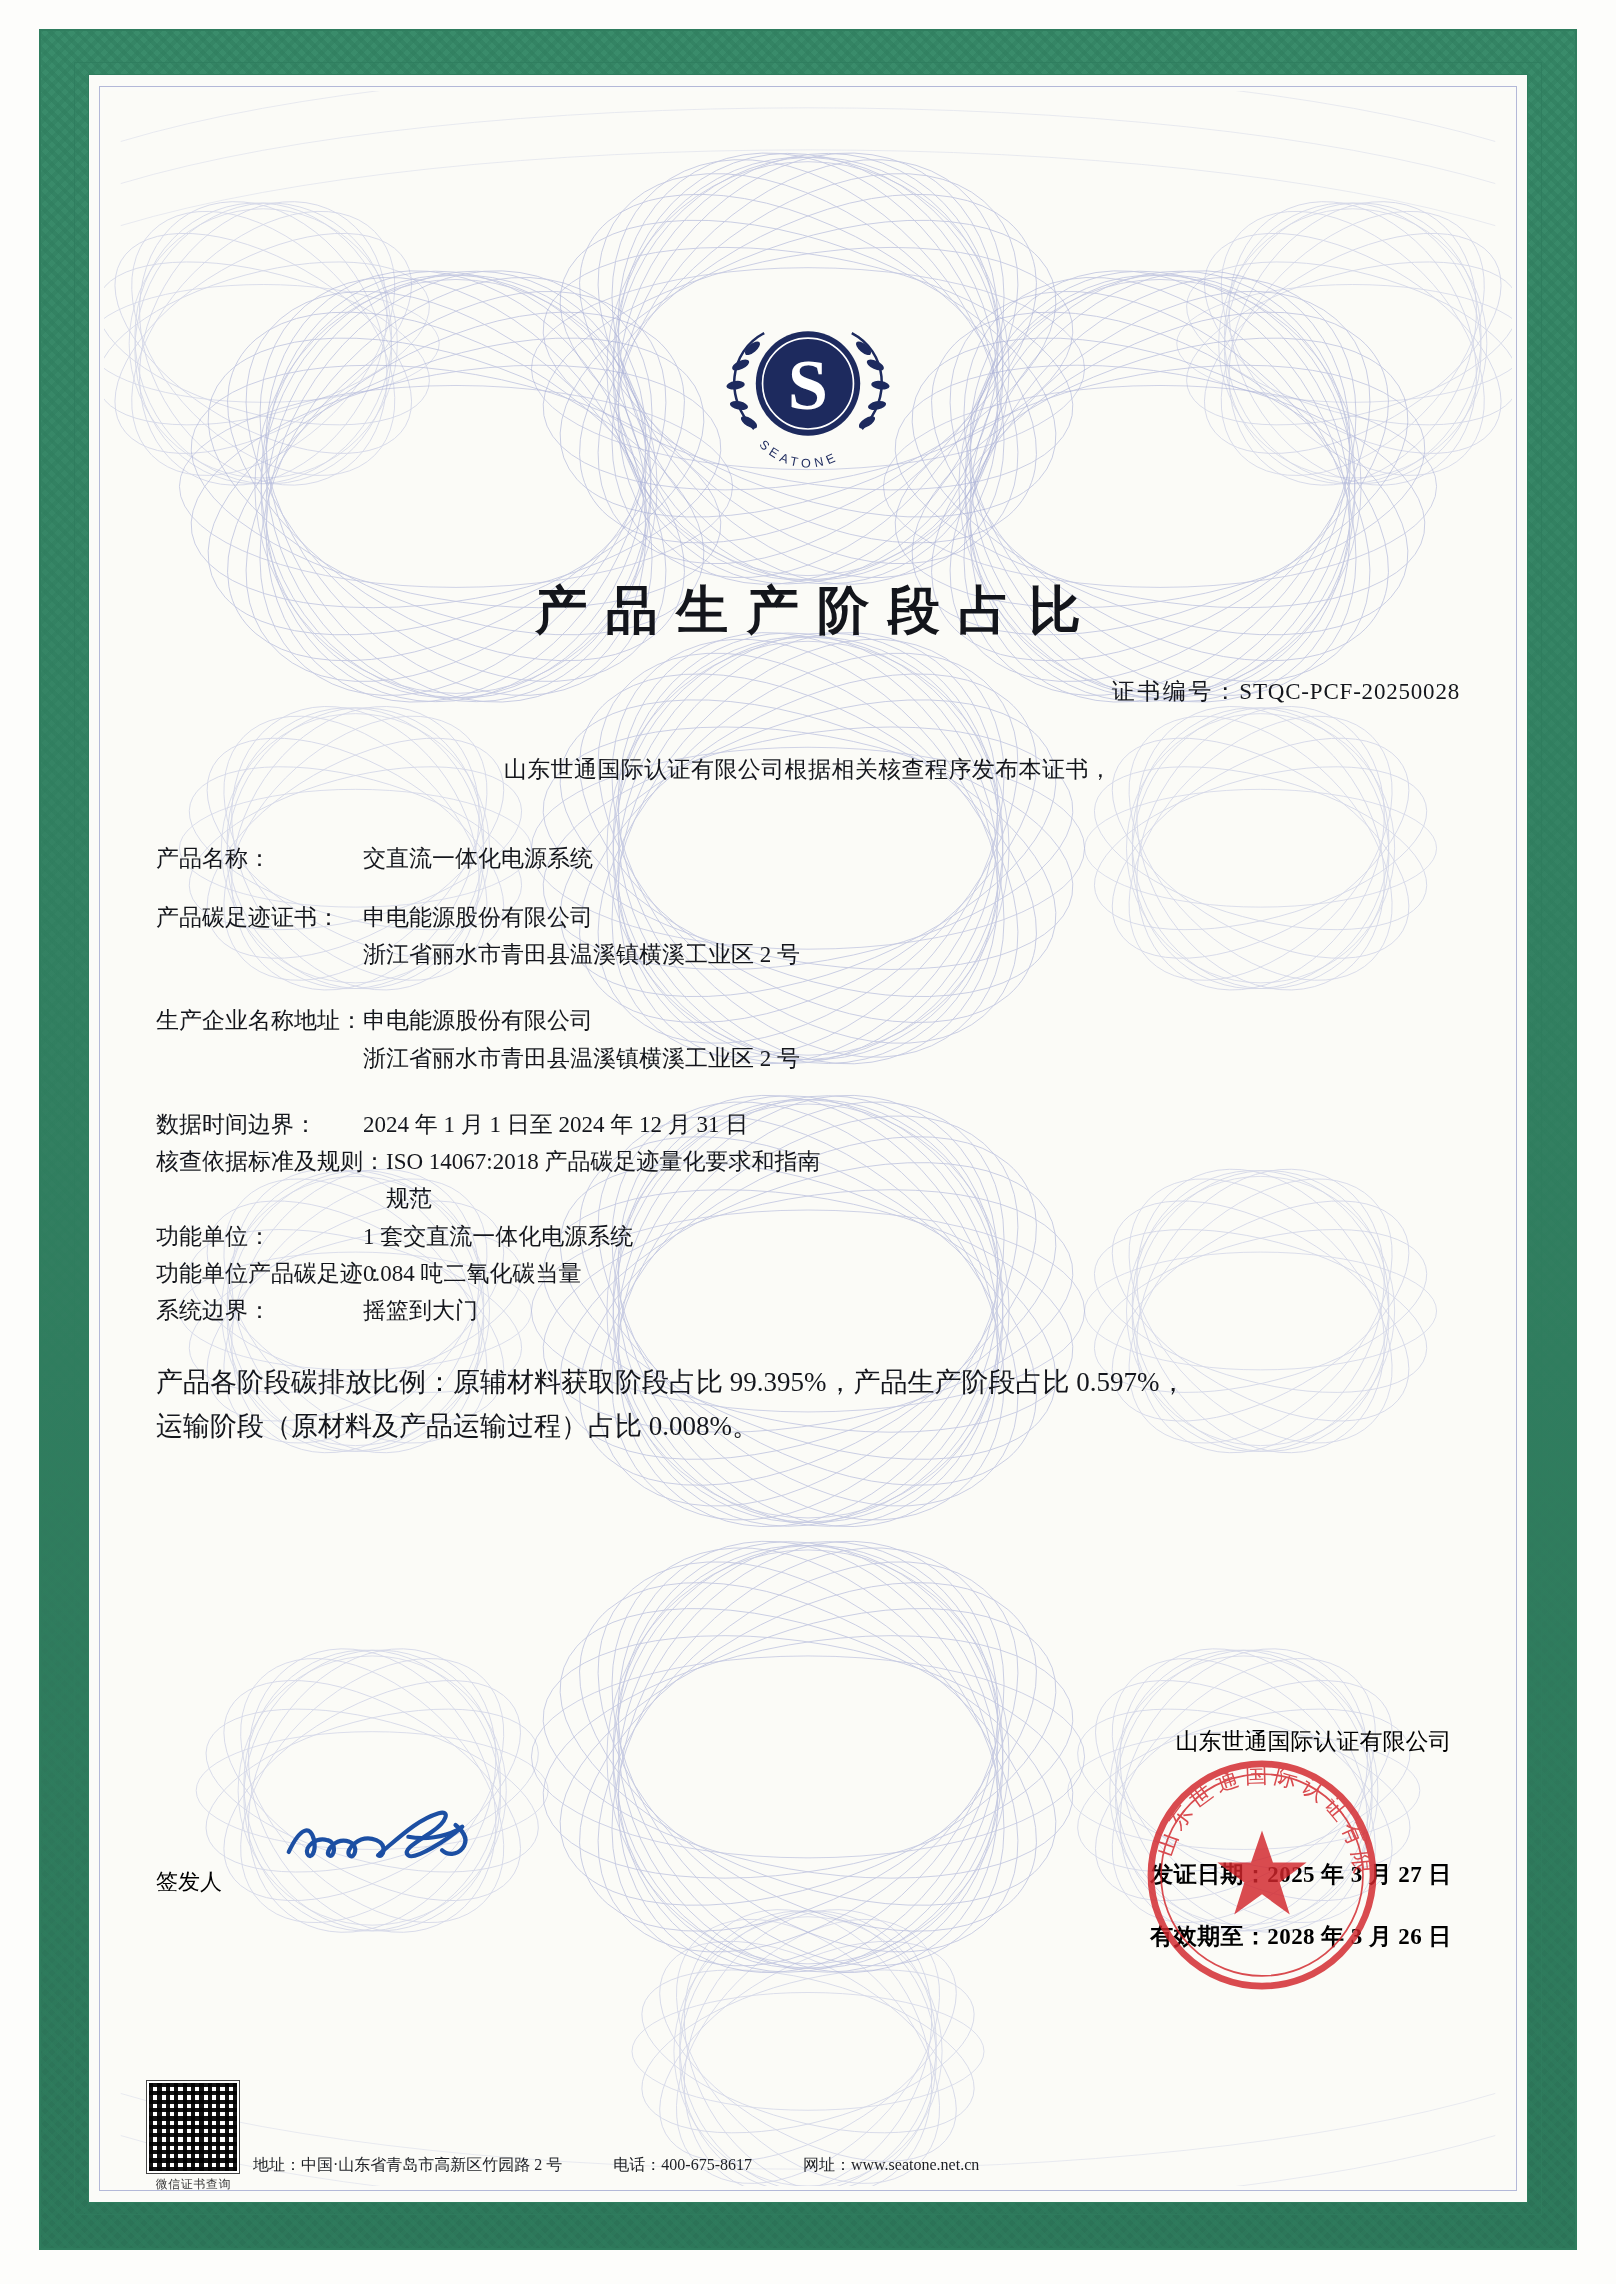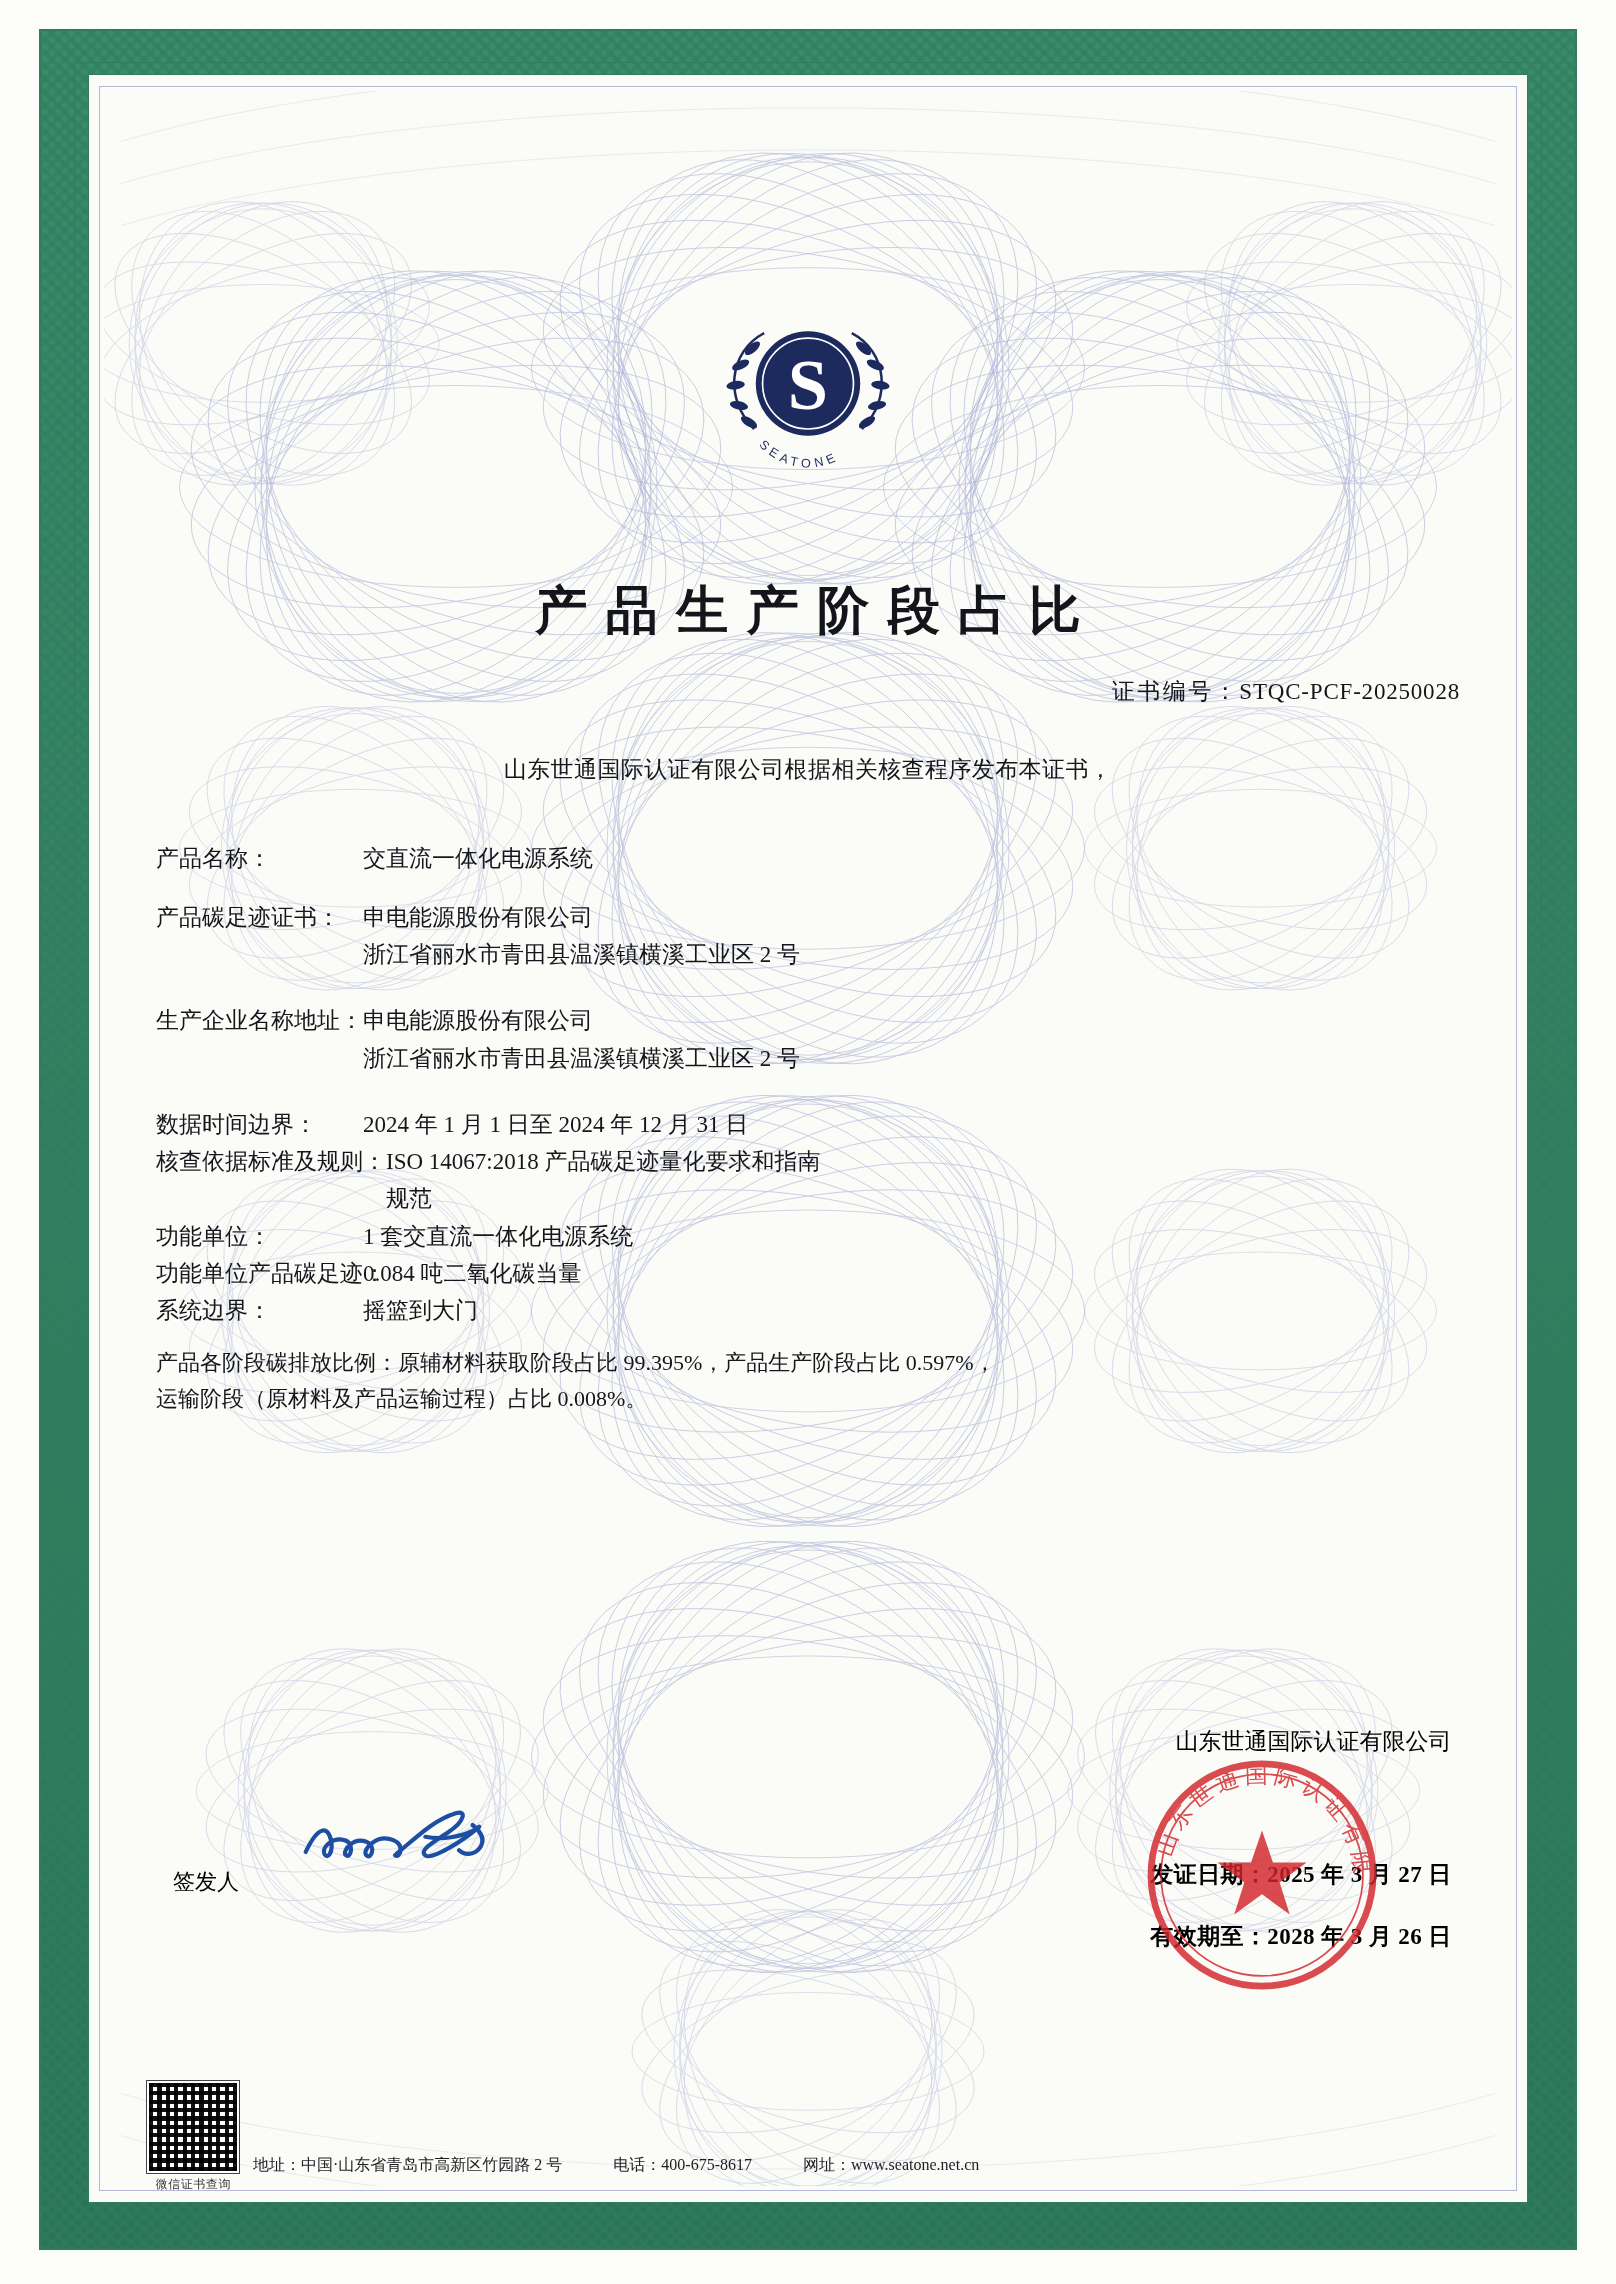--- a/index.html
+++ b/index.html
@@ -142,34 +142,33 @@
   }
   .frow.indent-a .k { width: 207px; }
   .frow.indent-b .k { width: 207px; }
 
   .gap-sm { height: 22px; }
   .gap-md { height: 29px; }
 
   .stack-v div { white-space: nowrap; }
 
   .ratio-block {
-    margin-top: 16px;
-    font-size: 22px;
+    margin-top: 32px;
+    font-size: 27px;
     line-height: 1.62;
   }
   .ratio-block div { white-space: nowrap; }
 
   
   .sig-area {
     position: absolute;
     left: 156px;
     right: 156px;
     top: 1726px;
     height: 278px;
-    margin-left: 17px;
   }
   .company-right {
     position: absolute;
     right: 8.4px;
     top: 0;
     font-size: 23px;
   }
   .sig-label {
     position: absolute;
     left: 0;

